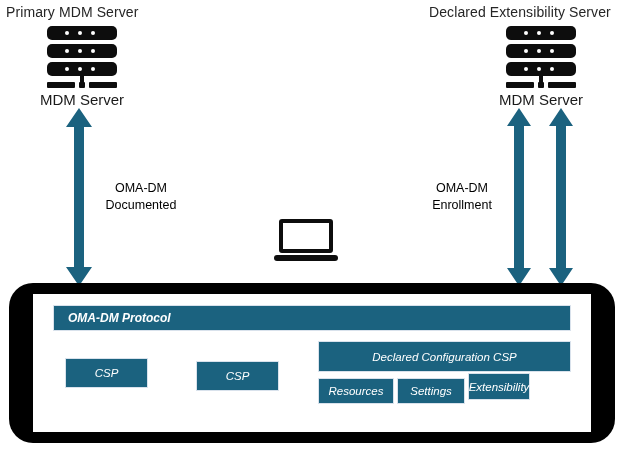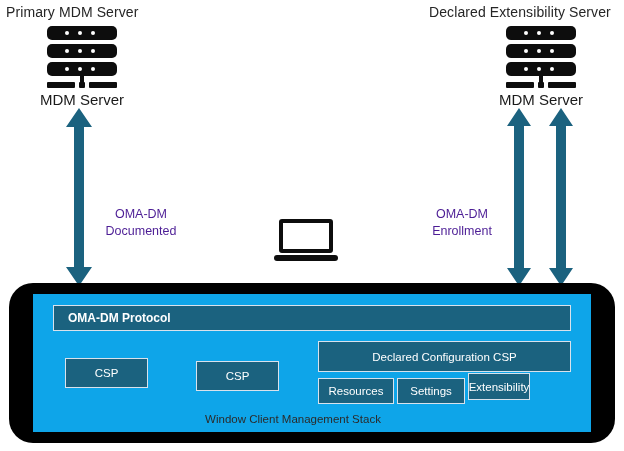--- a/index.html
+++ b/index.html
@@ -16,21 +16,21 @@
   .abs{position:absolute;}
 
   
   .title-label{
     font-size:14px;color:#262626;white-space:nowrap;letter-spacing:.1px;
   }
   .node-label{
     font-size:15px;color:#1a1a1a;white-space:nowrap;text-align:center;
   }
   .flow-label{
-    font-size:12.5px;color:#4c1d95;text-align:center;line-height:17px;white-space:nowrap;margin-top:26px;
+    font-size:12.5px;color:#000000;text-align:center;line-height:17px;white-space:nowrap;
   }
 
   
   .server-icon{width:70px;height:62px;}
   .srv-unit{
     position:absolute;left:0;width:70px;height:14px;
     background:#0d0d0d;border-radius:5px;
   }
   .srv-dot{
     position:absolute;top:5px;width:4px;height:4px;border-radius:50%;background:#ffffff;
@@ -55,21 +55,21 @@
   .arrow{position:absolute;}
   .arrow svg{display:block;}
 
   
   .device-shell{
     position:absolute;
     background:#000000;
     border-radius:24px;
   }
   .device-inner{
-    position:absolute;background:#0ea5e9;
+    position:absolute;background:#ffffff;font-style:italic;
   }
   .bluebox{
     position:absolute;
     background:#1b627f;
     border:1px solid #d9e2ec;
     box-sizing:border-box;
     display:flex;align-items:center;justify-content:center;
     color:#ffffff;font-size:11.5px;
     text-align:center;
   }
@@ -195,18 +195,17 @@
       </div>
 
       <div class="bluebox" style="left:364px;top:84px;width:68px;height:26px;">
         <span>Settings</span>
       </div>
 
       <div class="bluebox" style="left:435px;top:79px;width:62px;height:27px;">
         <span>Extensibility</span>
       </div>
 
-      <div class="stack-caption" style="left:0;top:119px;width:520px;">Window Client Management Stack</div>
 
     </div>
   </div>
 
 </div>
 
 </body></html>

